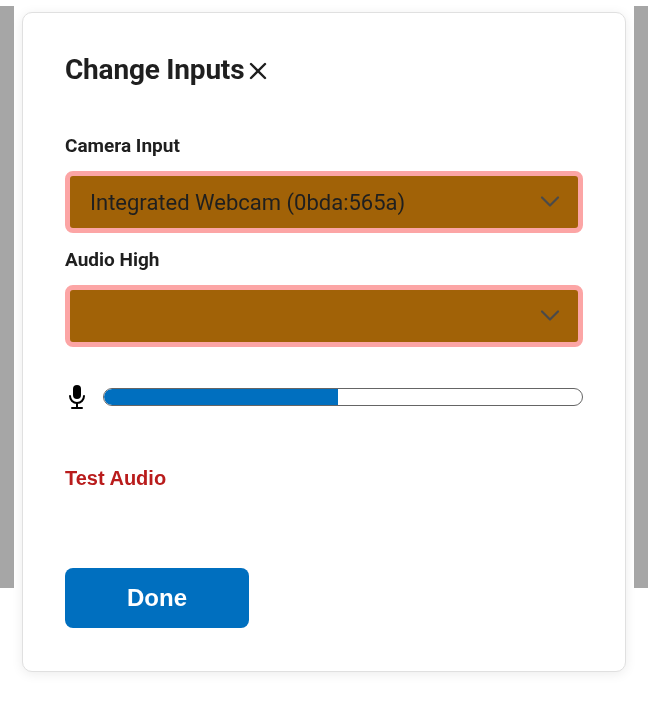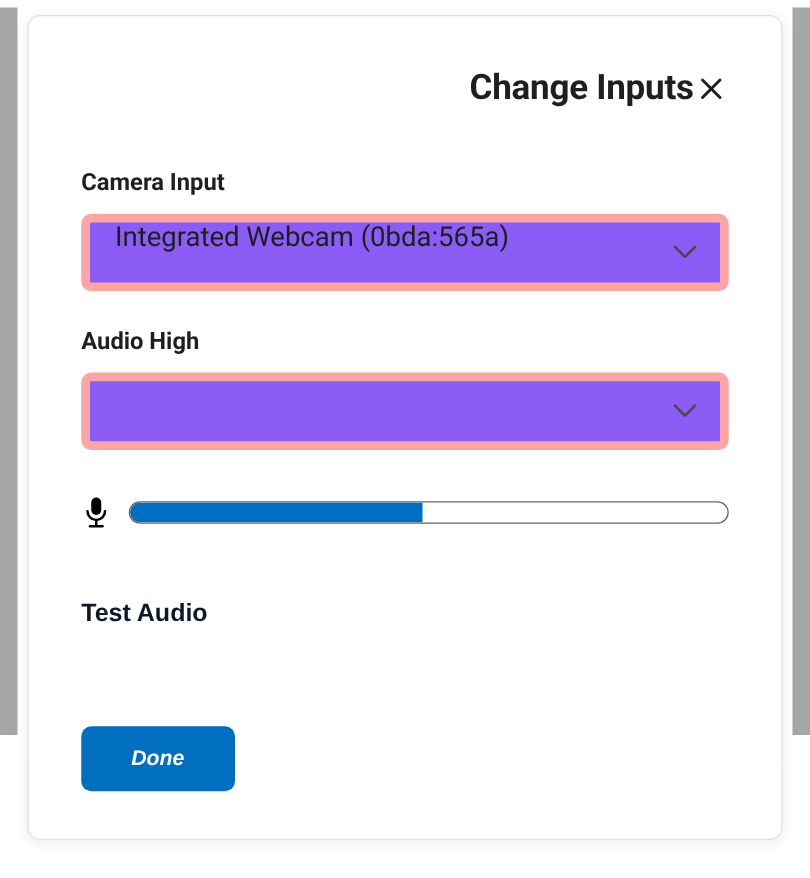--- a/index.html
+++ b/index.html
@@ -40,21 +40,21 @@
       height: 660px;
       background: #ffffff;
       border: 1px solid #e0e0e0;
       border-radius: 10px;
       box-shadow: 0 2px 12px rgba(0,0,0,0.08);
       padding: 40px 42px 40px 42px;
     }
     .modal-header {
       display: flex;
       align-items: flex-start;
-      justify-content: flex-end;
+      justify-content: flex-start;
       margin-bottom: 48px;
     }
     .modal-title {
       font-size: 28px;
       font-weight: 700;
       color: #1f1f1f;
       letter-spacing: -0.2px;
     }
     .close-btn {
       width: 28px;
@@ -63,38 +63,39 @@
       background: transparent;
       cursor: pointer;
       display: flex;
       align-items: center;
       justify-content: center;
       color: #1f1f1f;
       padding: 0;
       margin-top: 4px;
     }
     .field-group {
-      margin-bottom: 28px;
+      margin-bottom: 15px;
     }
     .field-label {
       font-size: 19px;
       font-weight: 700;
       color: #1f1f1f;
       margin-bottom: 14px;
     }
     .select {
       position: relative;
       width: 100%;
       height: 62px;
-      border: 7px solid #fca5a5;
+      border: 5px solid #fca5a5;
       border-radius: 8px;
       display: flex;
+      align-items: center;
       padding: 0 56px 0 20px;
       cursor: pointer;
-      background: #8b5cf6;
+      background: #a16207;
     }
     .select-value {
       font-size: 22px;
       color: #1f1f1f;
       white-space: nowrap;
       overflow: hidden;
       text-overflow: clip;
     }
     .select-chevron {
       position: absolute;
@@ -128,40 +129,39 @@
       position: relative;
     }
     .level-fill {
       height: 100%;
       background: #006fbf;
       border-radius: 9px 0 0 9px;
     }
     .test-link {
       font-size: 20px;
       font-weight: 700;
-      color: #0f172a;
+      color: #b91c1c;
       background: none;
       border: none;
       padding: 0;
       cursor: pointer;
       text-align: left;
     }
     .actions {
       margin-top: 78px;
     }
     .done-btn {
       background: #006fbf;
       color: #ffffff;
-      font-size: 17px;
+      font-size: 24px;
       font-weight: 700;
       border: none;
       border-radius: 8px;
-      padding: 16px 40px;
-      cursor: pointer;
-      font-style: italic;
+      padding: 16px 62px;
+      cursor: pointer;
     }
   </style>
 </head>
 <body>
 
 <div class="backdrop">
   <div class="backdrop-bar-left"></div>
   <div class="backdrop-bar-right"></div>
 </div>
 

